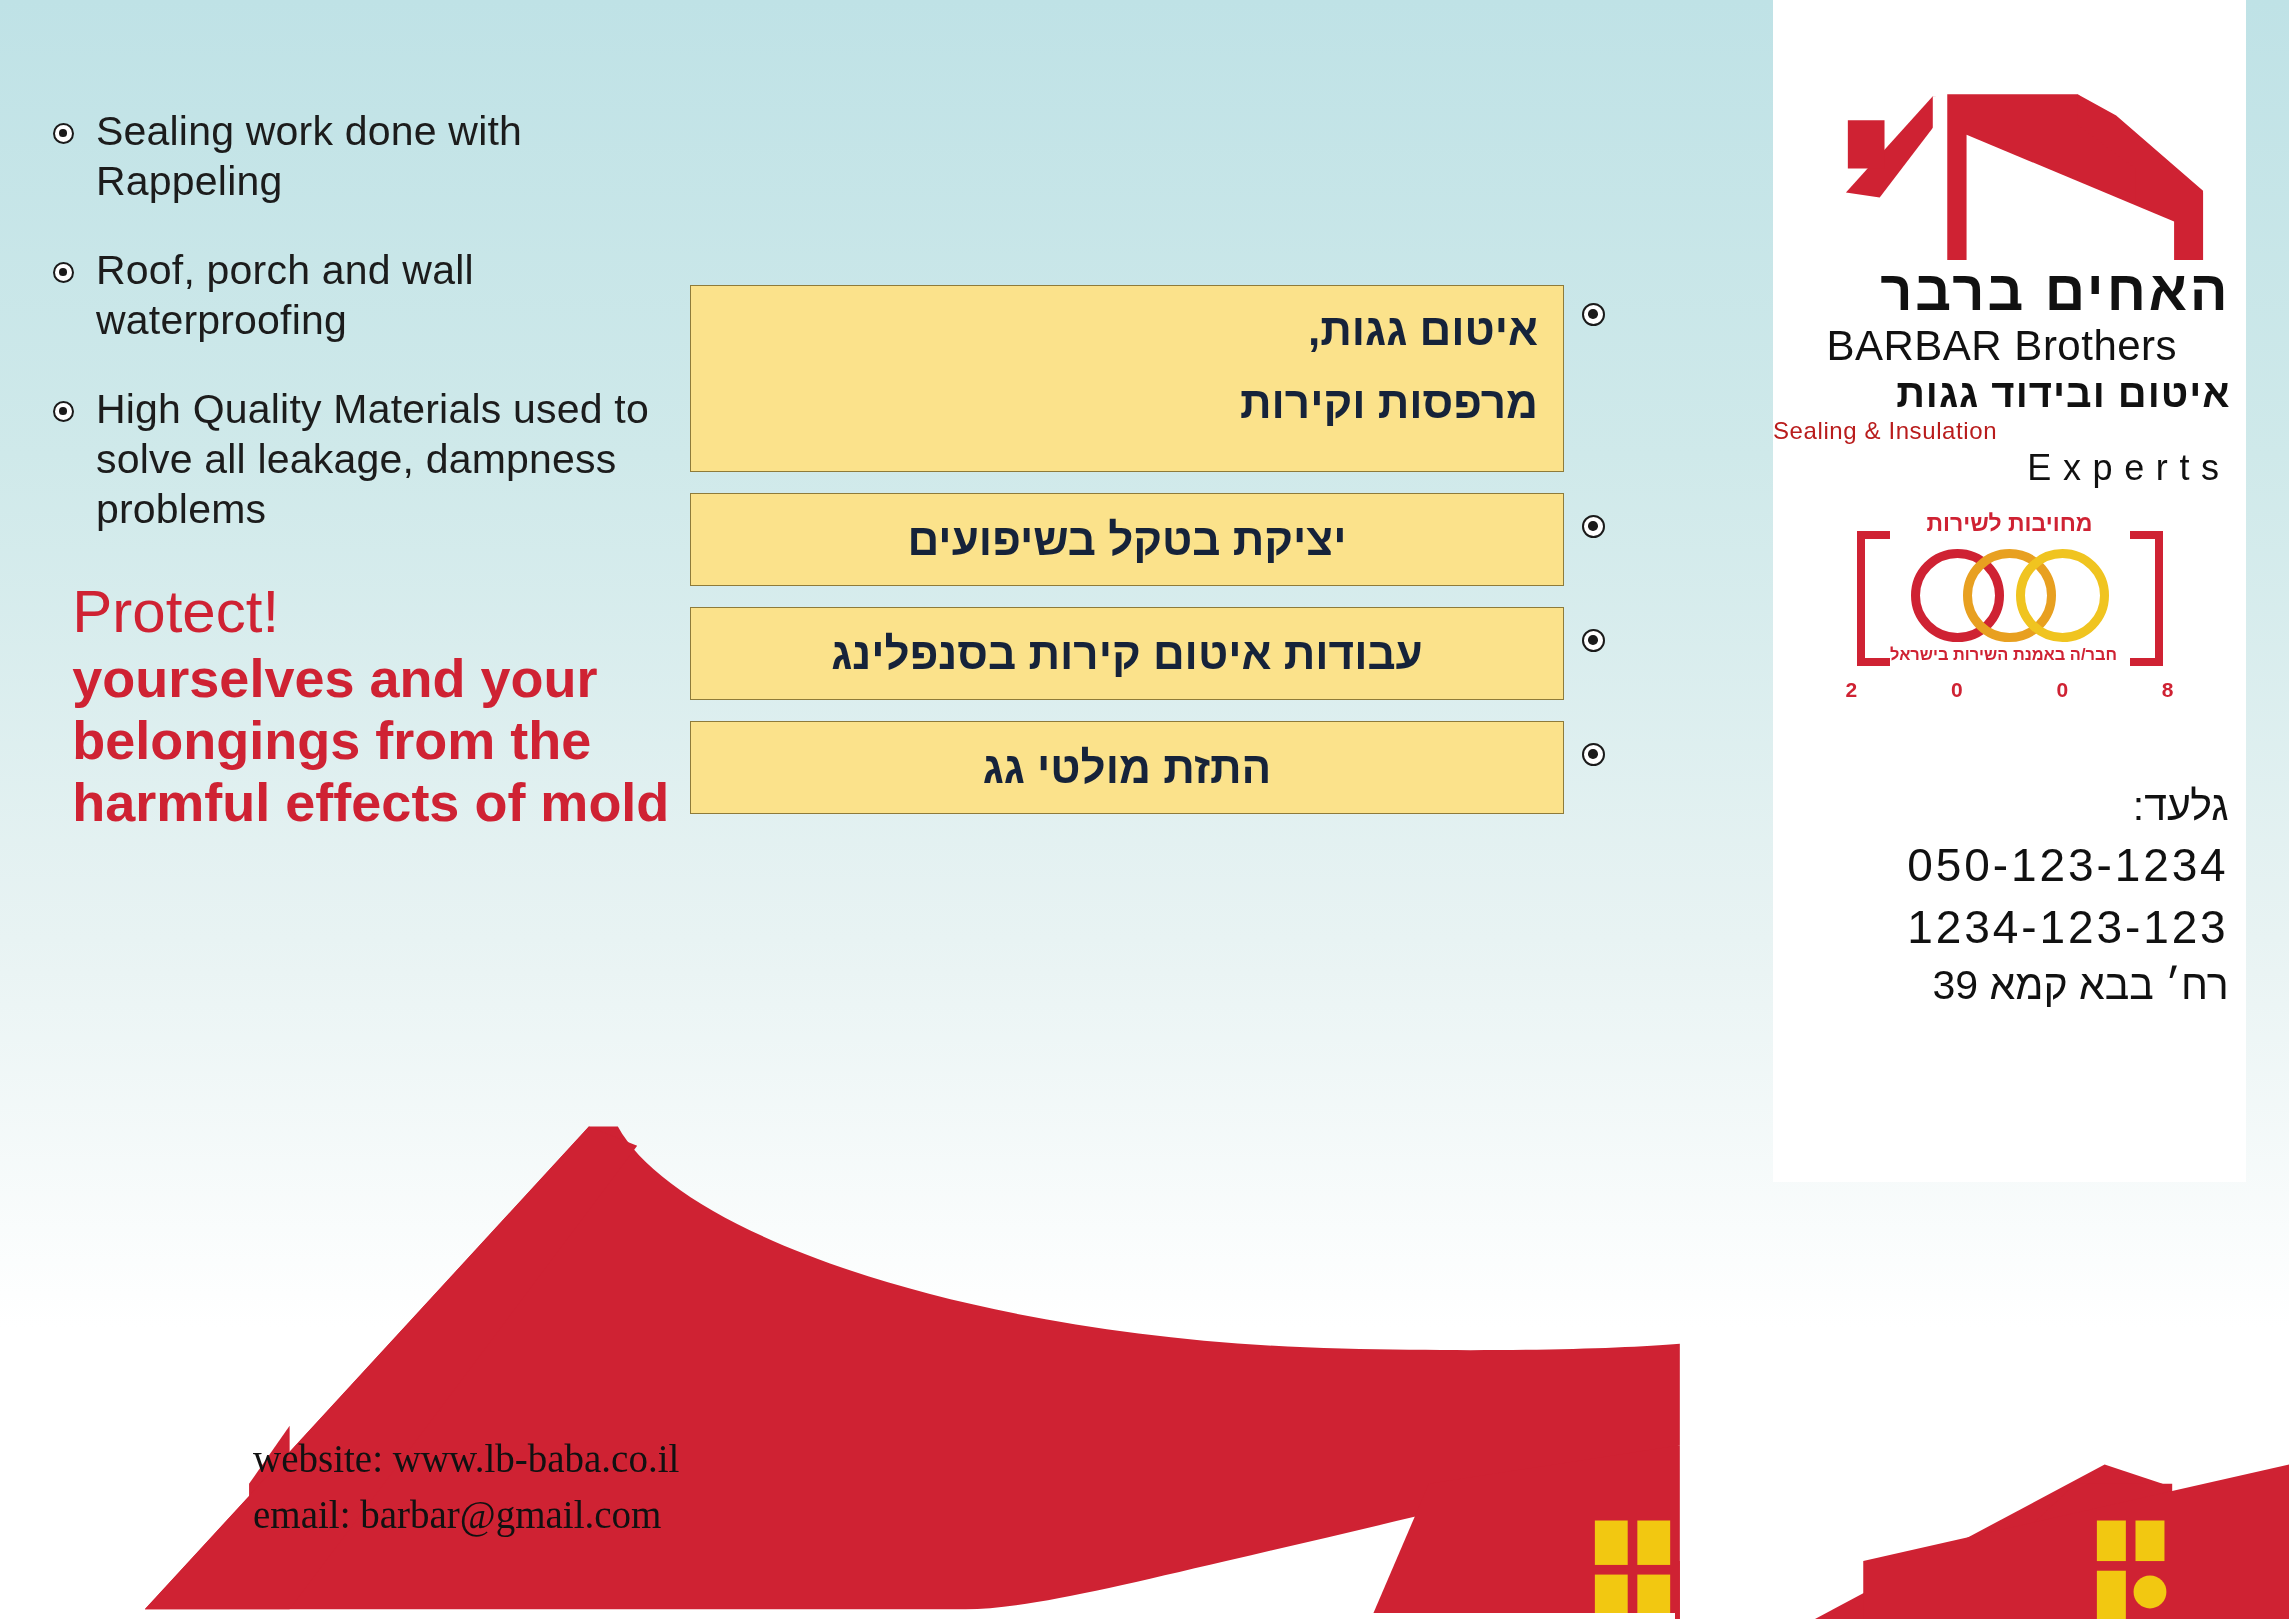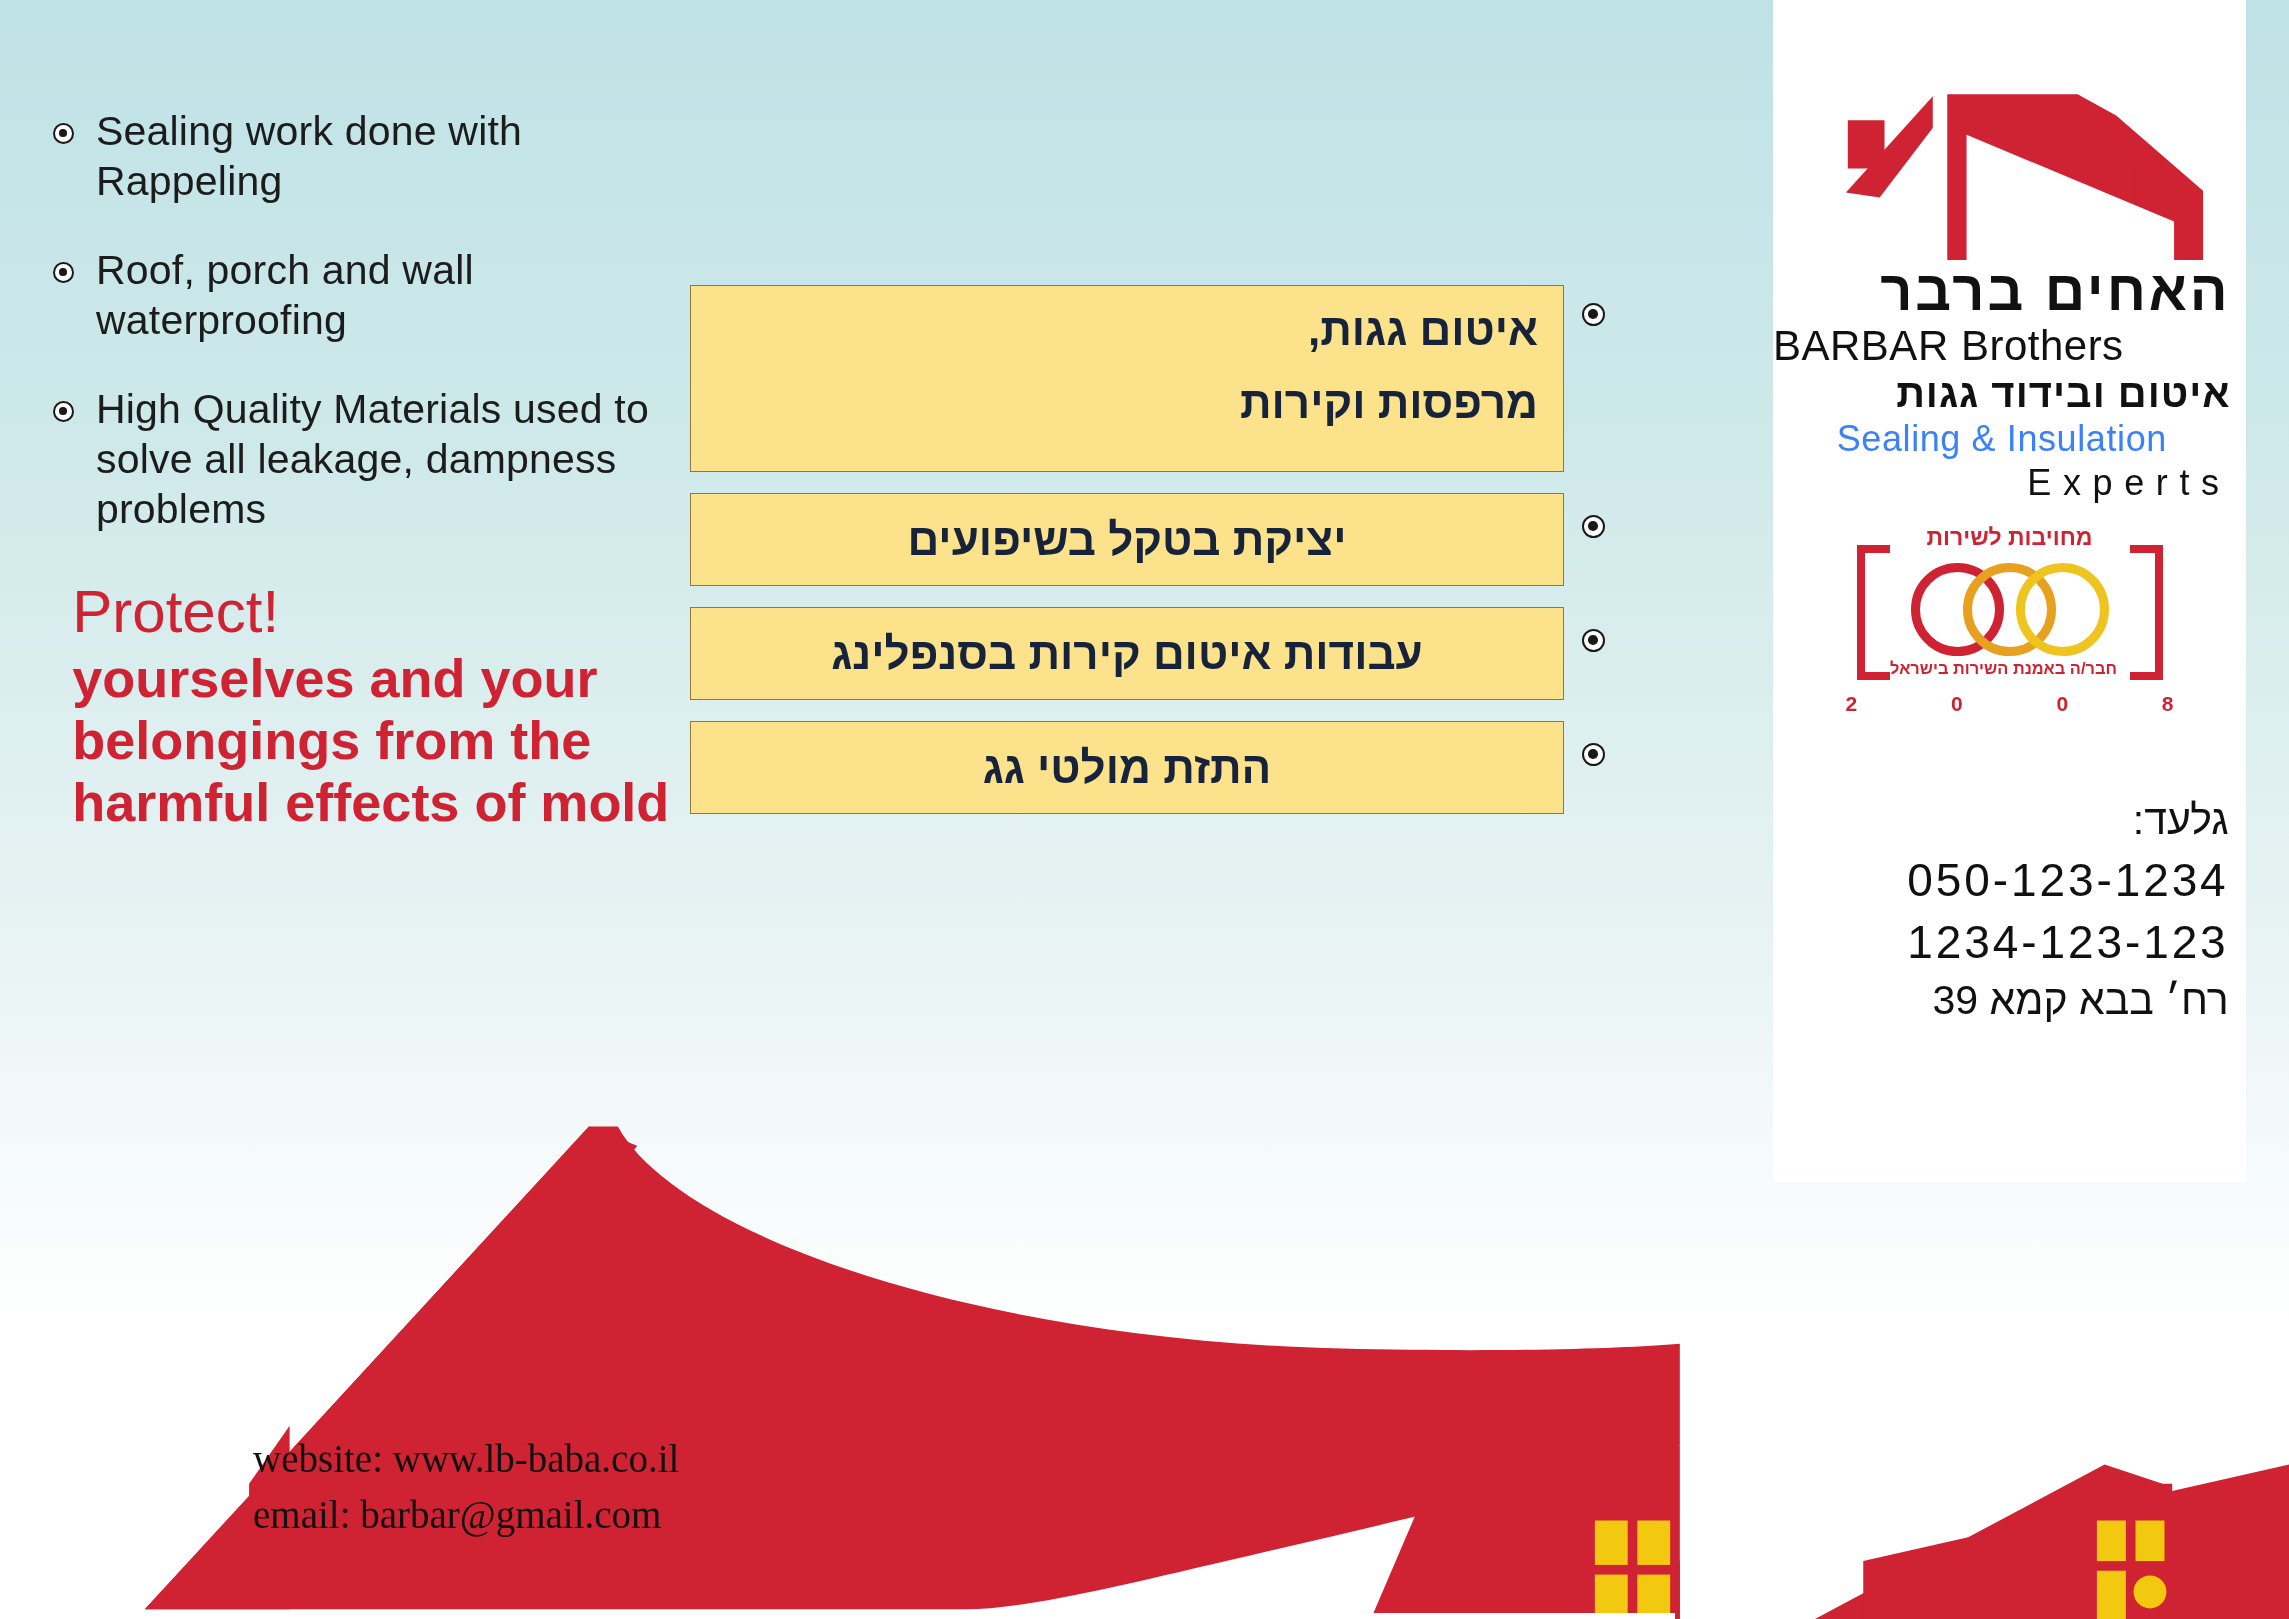--- a/index.html
+++ b/index.html
@@ -153,38 +153,38 @@
   }
   .brand-he1 {
     font-size: 56px;
     font-weight: 700;
     color: #111111;
     letter-spacing: 2.9px;
     line-height: 1.1;
   }
   .brand-en1 {
     direction: ltr;
-    text-align: left;
+    text-align: center;
     font-size: 42px;
     color: #111111;
     line-height: 1.12;
     letter-spacing: 0.5px;
   }
   .brand-he2 {
     font-size: 40px;
     font-weight: 700;
     color: #111111;
     line-height: 1.2;
     letter-spacing: 1px;
   }
   .brand-en2 {
     direction: ltr;
-    text-align: center;
-    font-size: 36px;
-    color: #3b82f6;
+    text-align: left;
+    font-size: 24px;
+    color: #b91c1c;
     line-height: 1.2;
     letter-spacing: 0.6px;
   }
   .brand-en3 {
     direction: ltr;
     text-align: right;
     font-size: 36px;
     color: #111111;
     line-height: 1.25;
     letter-spacing: 11.6px;

